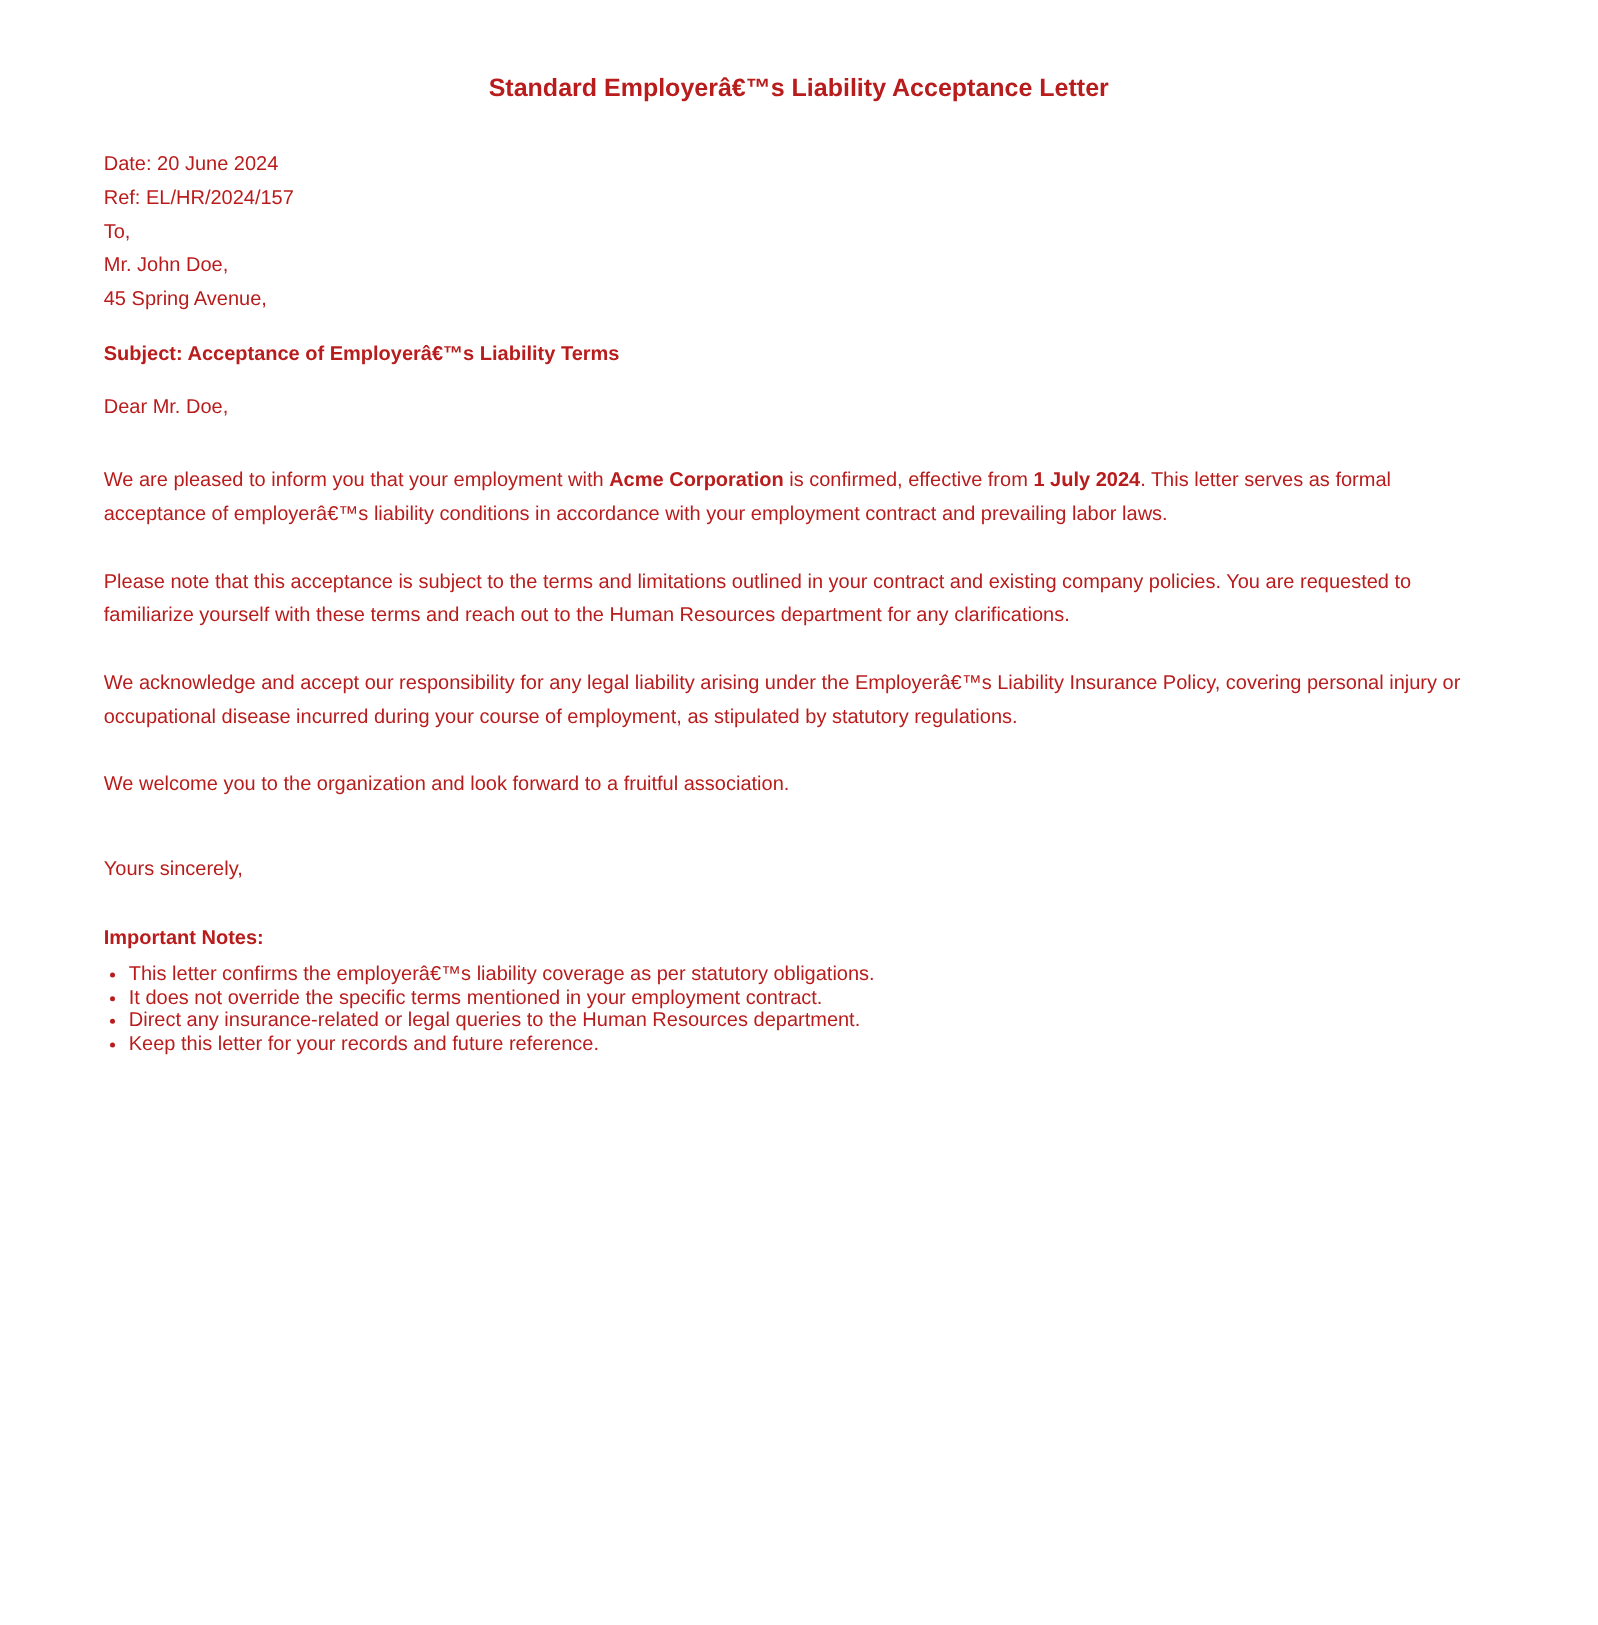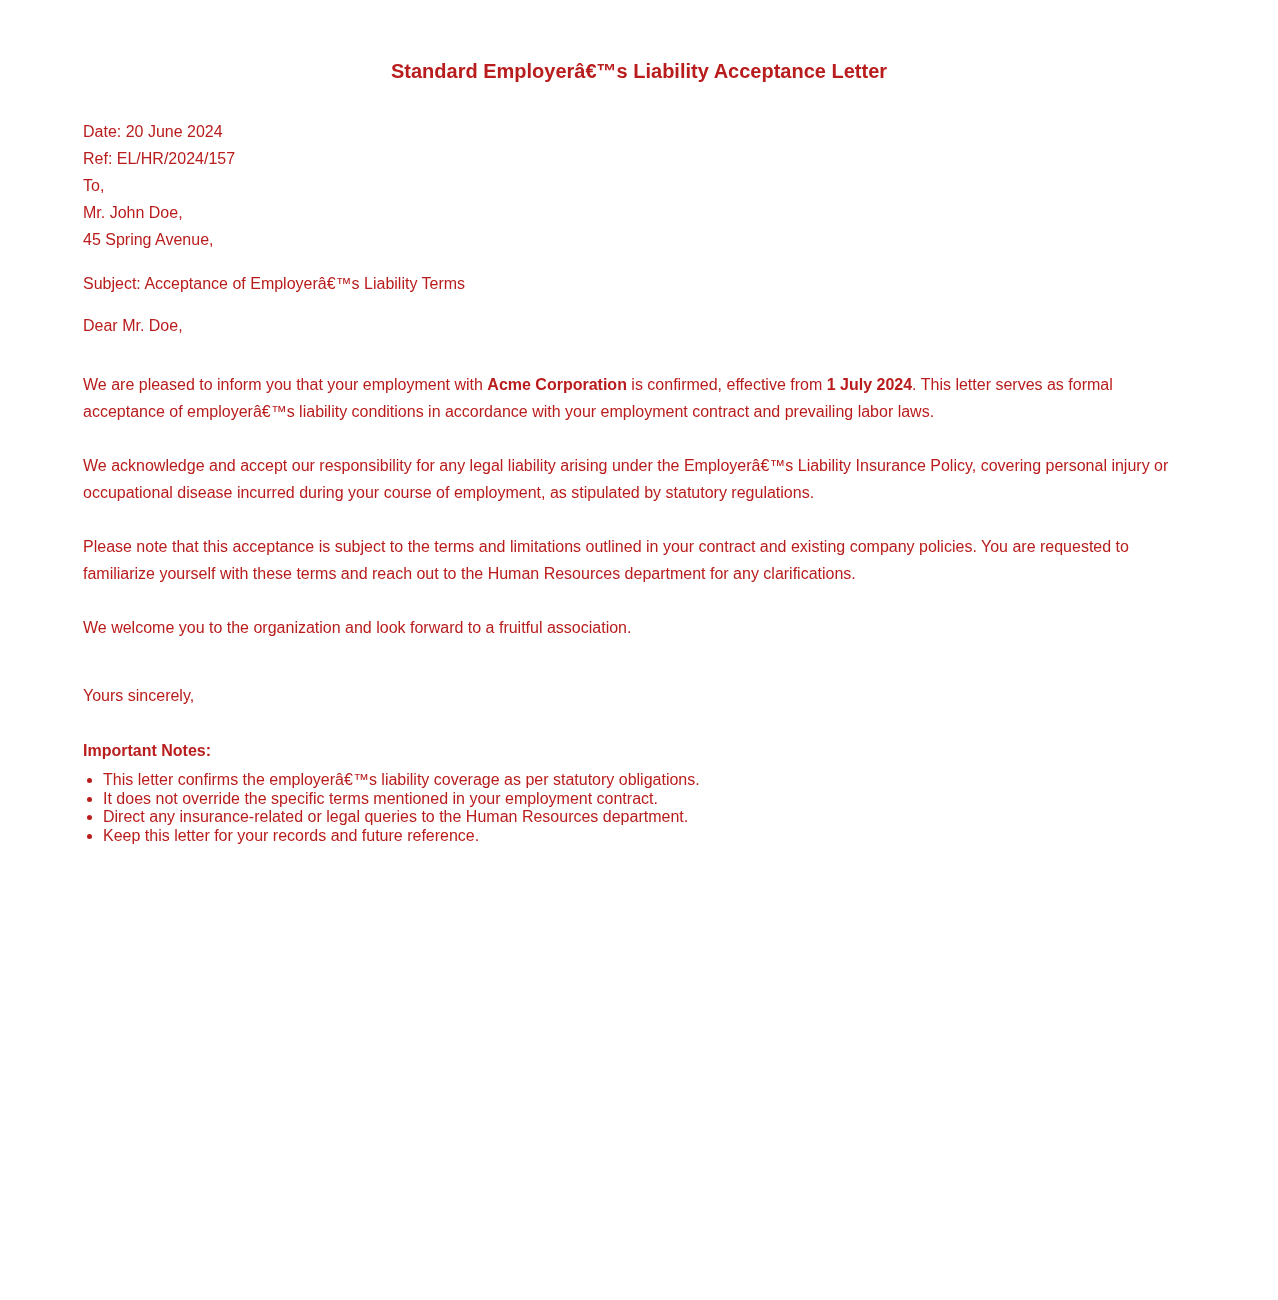--- a/index.html
+++ b/index.html
@@ -24,21 +24,21 @@
     font-weight: bold;
     line-height: 27px;
     text-align: center;
     margin: 0 0 33px 0;
   }
   .address-block {
     line-height: 27px;
     margin: 0 0 17px 0;
   }
   .subject {
-    font-weight: normal;
+    font-weight: bold;
     line-height: 27px;
     margin: 0 0 15px 0;
   }
   .salutation {
     line-height: 27px;
     margin: 0 0 32px 0;
   }
   .para {
     line-height: 27px;
     margin: 0 0 27px 0;
@@ -86,23 +86,23 @@
     <div>Mr. John Doe,</div>
     <div>45 Spring Avenue,</div>
   </div>
 
   <p class="subject">Subject: Acceptance of Employerâ€™s Liability Terms</p>
 
   <p class="salutation">Dear Mr. Doe,</p>
 
   <p class="para"><span>We are pleased to inform you that your employment with </span><strong>Acme Corporation</strong><span> is confirmed, effective from </span><strong>1 July 2024</strong><span>. This letter serves as formal acceptance of employerâ€™s liability conditions in accordance with your employment contract and prevailing labor laws.</span></p>
 
+  <p class="para">Please note that this acceptance is subject to the terms and limitations outlined in your contract and existing company policies. You are requested to familiarize yourself with these terms and reach out to the Human Resources department for any clarifications.</p>
+
   <p class="para">We acknowledge and accept our responsibility for any legal liability arising under the Employerâ€™s Liability Insurance Policy, covering personal injury or occupational disease incurred during your course of employment, as stipulated by statutory regulations.</p>
-
-  <p class="para">Please note that this acceptance is subject to the terms and limitations outlined in your contract and existing company policies. You are requested to familiarize yourself with these terms and reach out to the Human Resources department for any clarifications.</p>
 
   <p class="para final-para">We welcome you to the organization and look forward to a fruitful association.</p>
 
   <p class="valediction">Yours sincerely,</p>
 
 
   <p class="notes-heading">Important Notes:</p>
 
   <ul class="notes-list">
     <li>This letter confirms the employerâ€™s liability coverage as per statutory obligations.</li>

